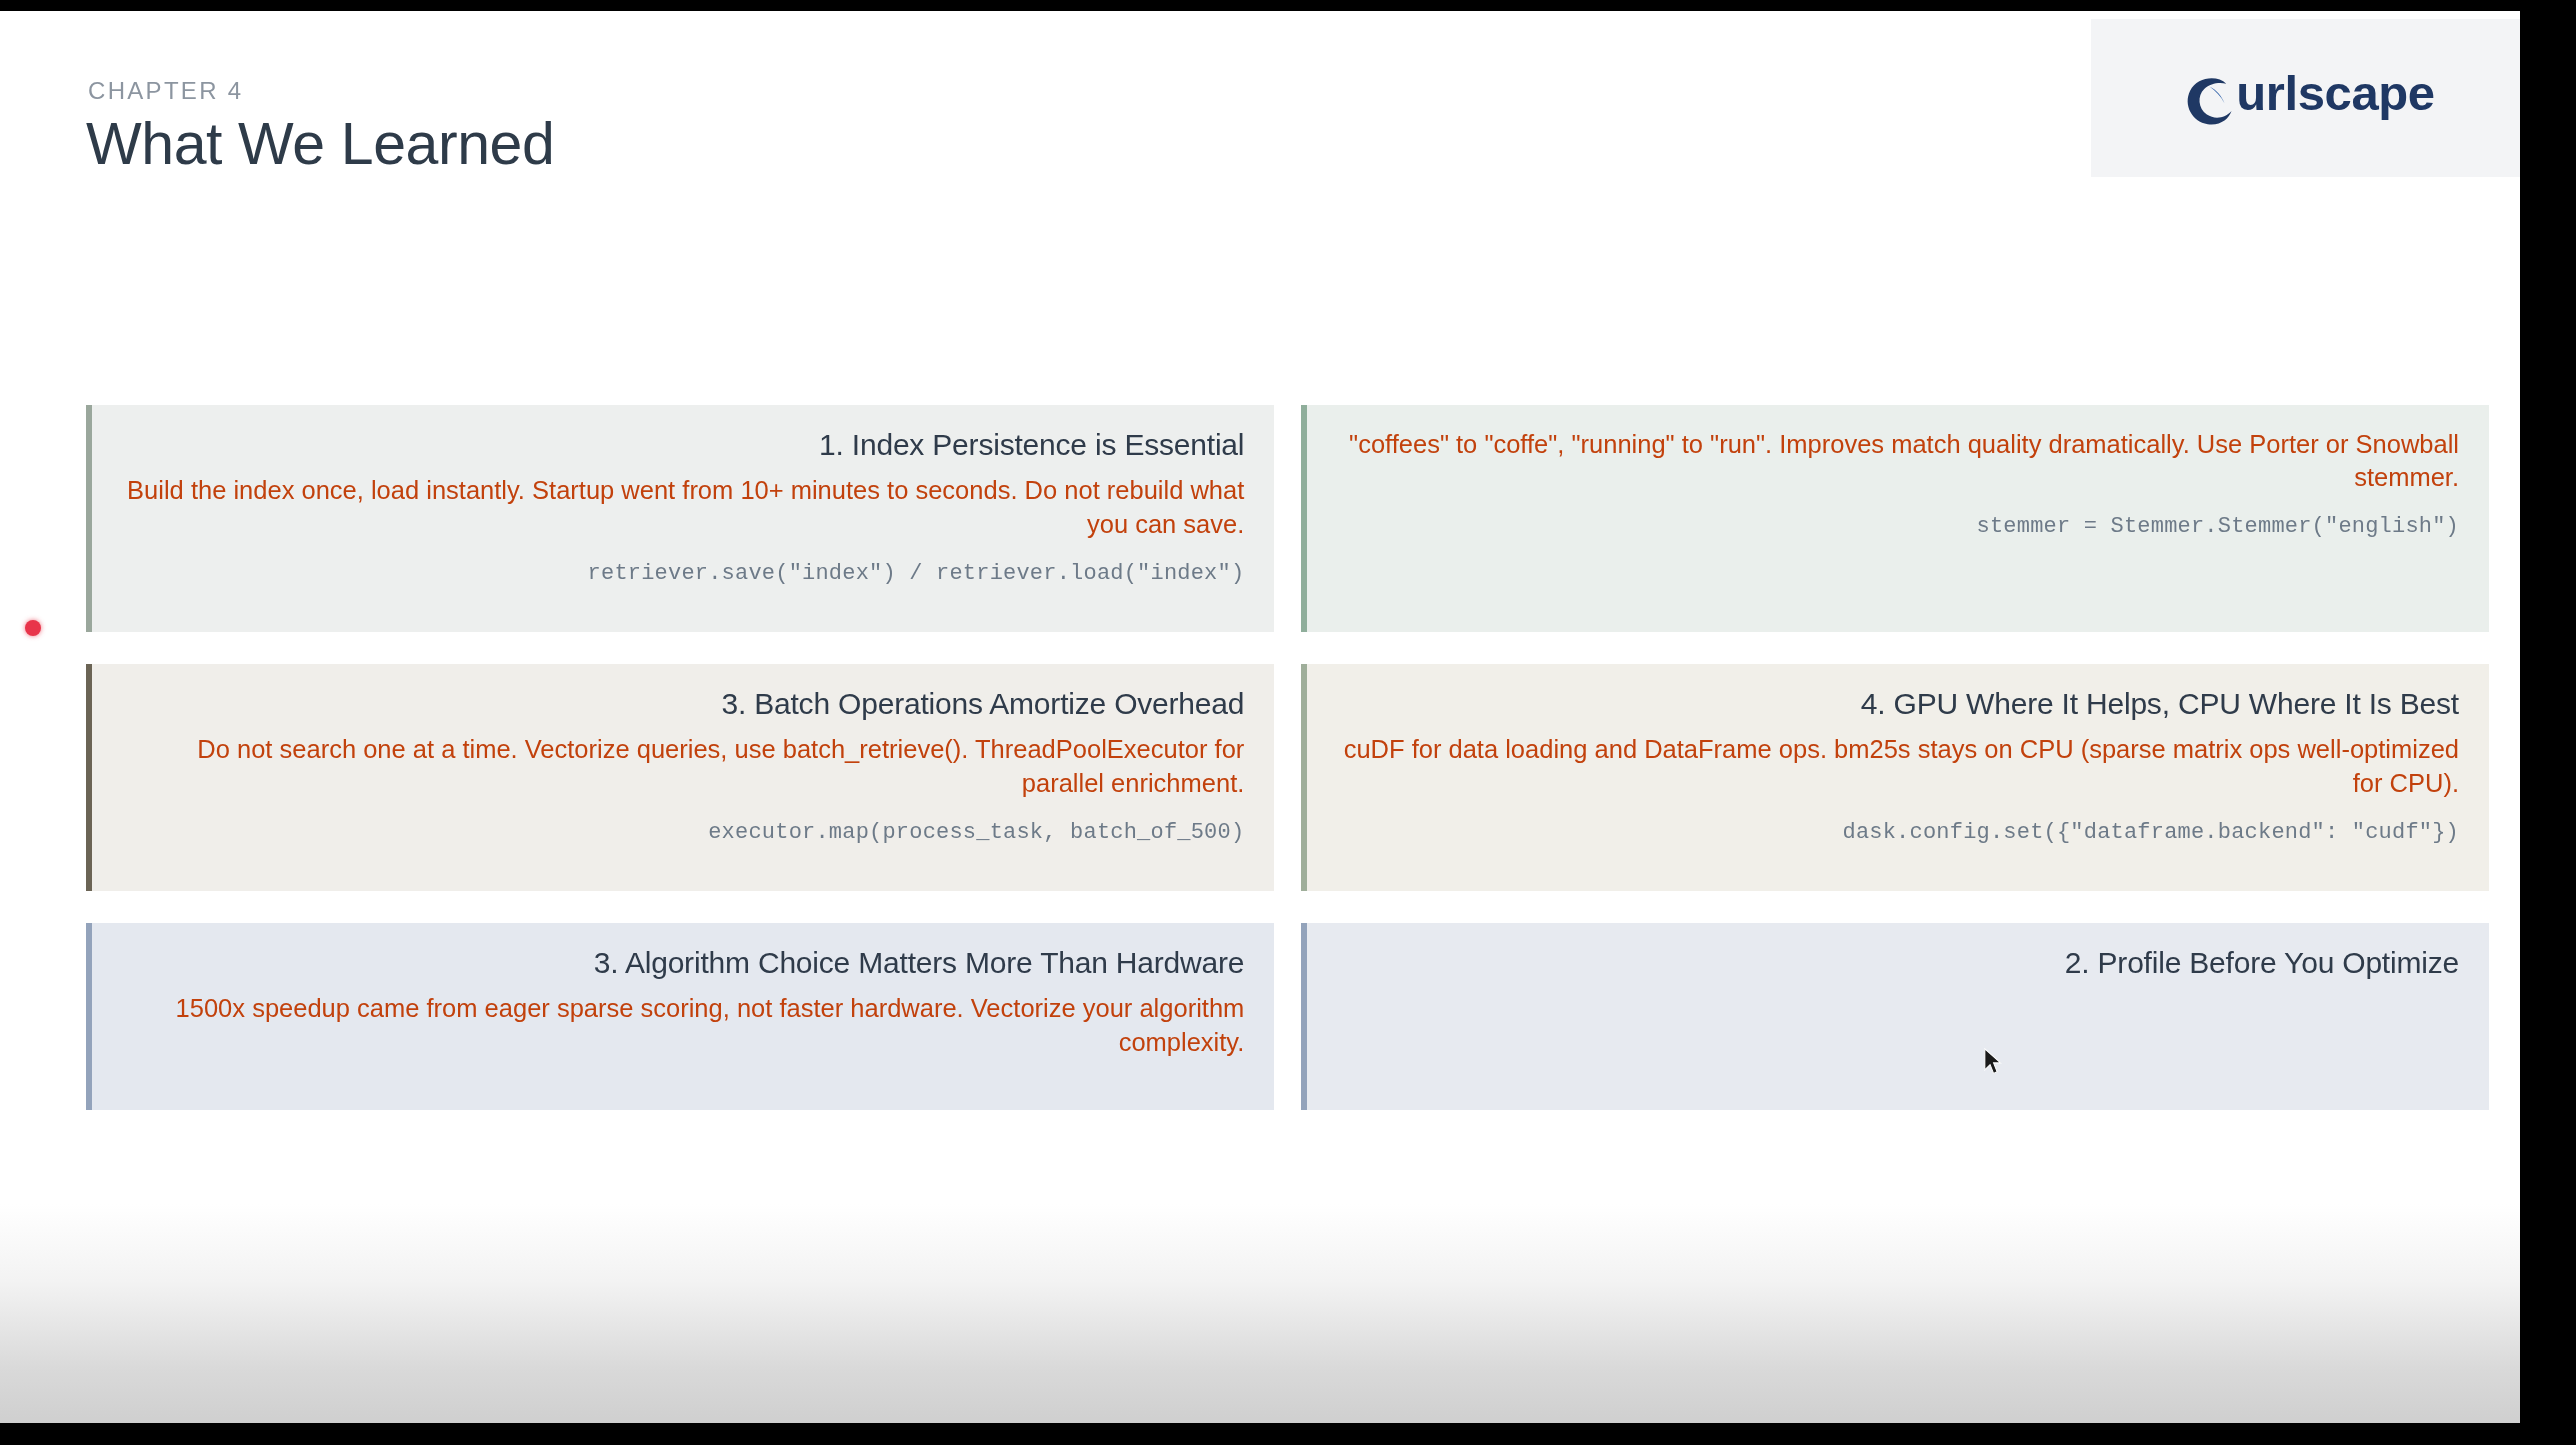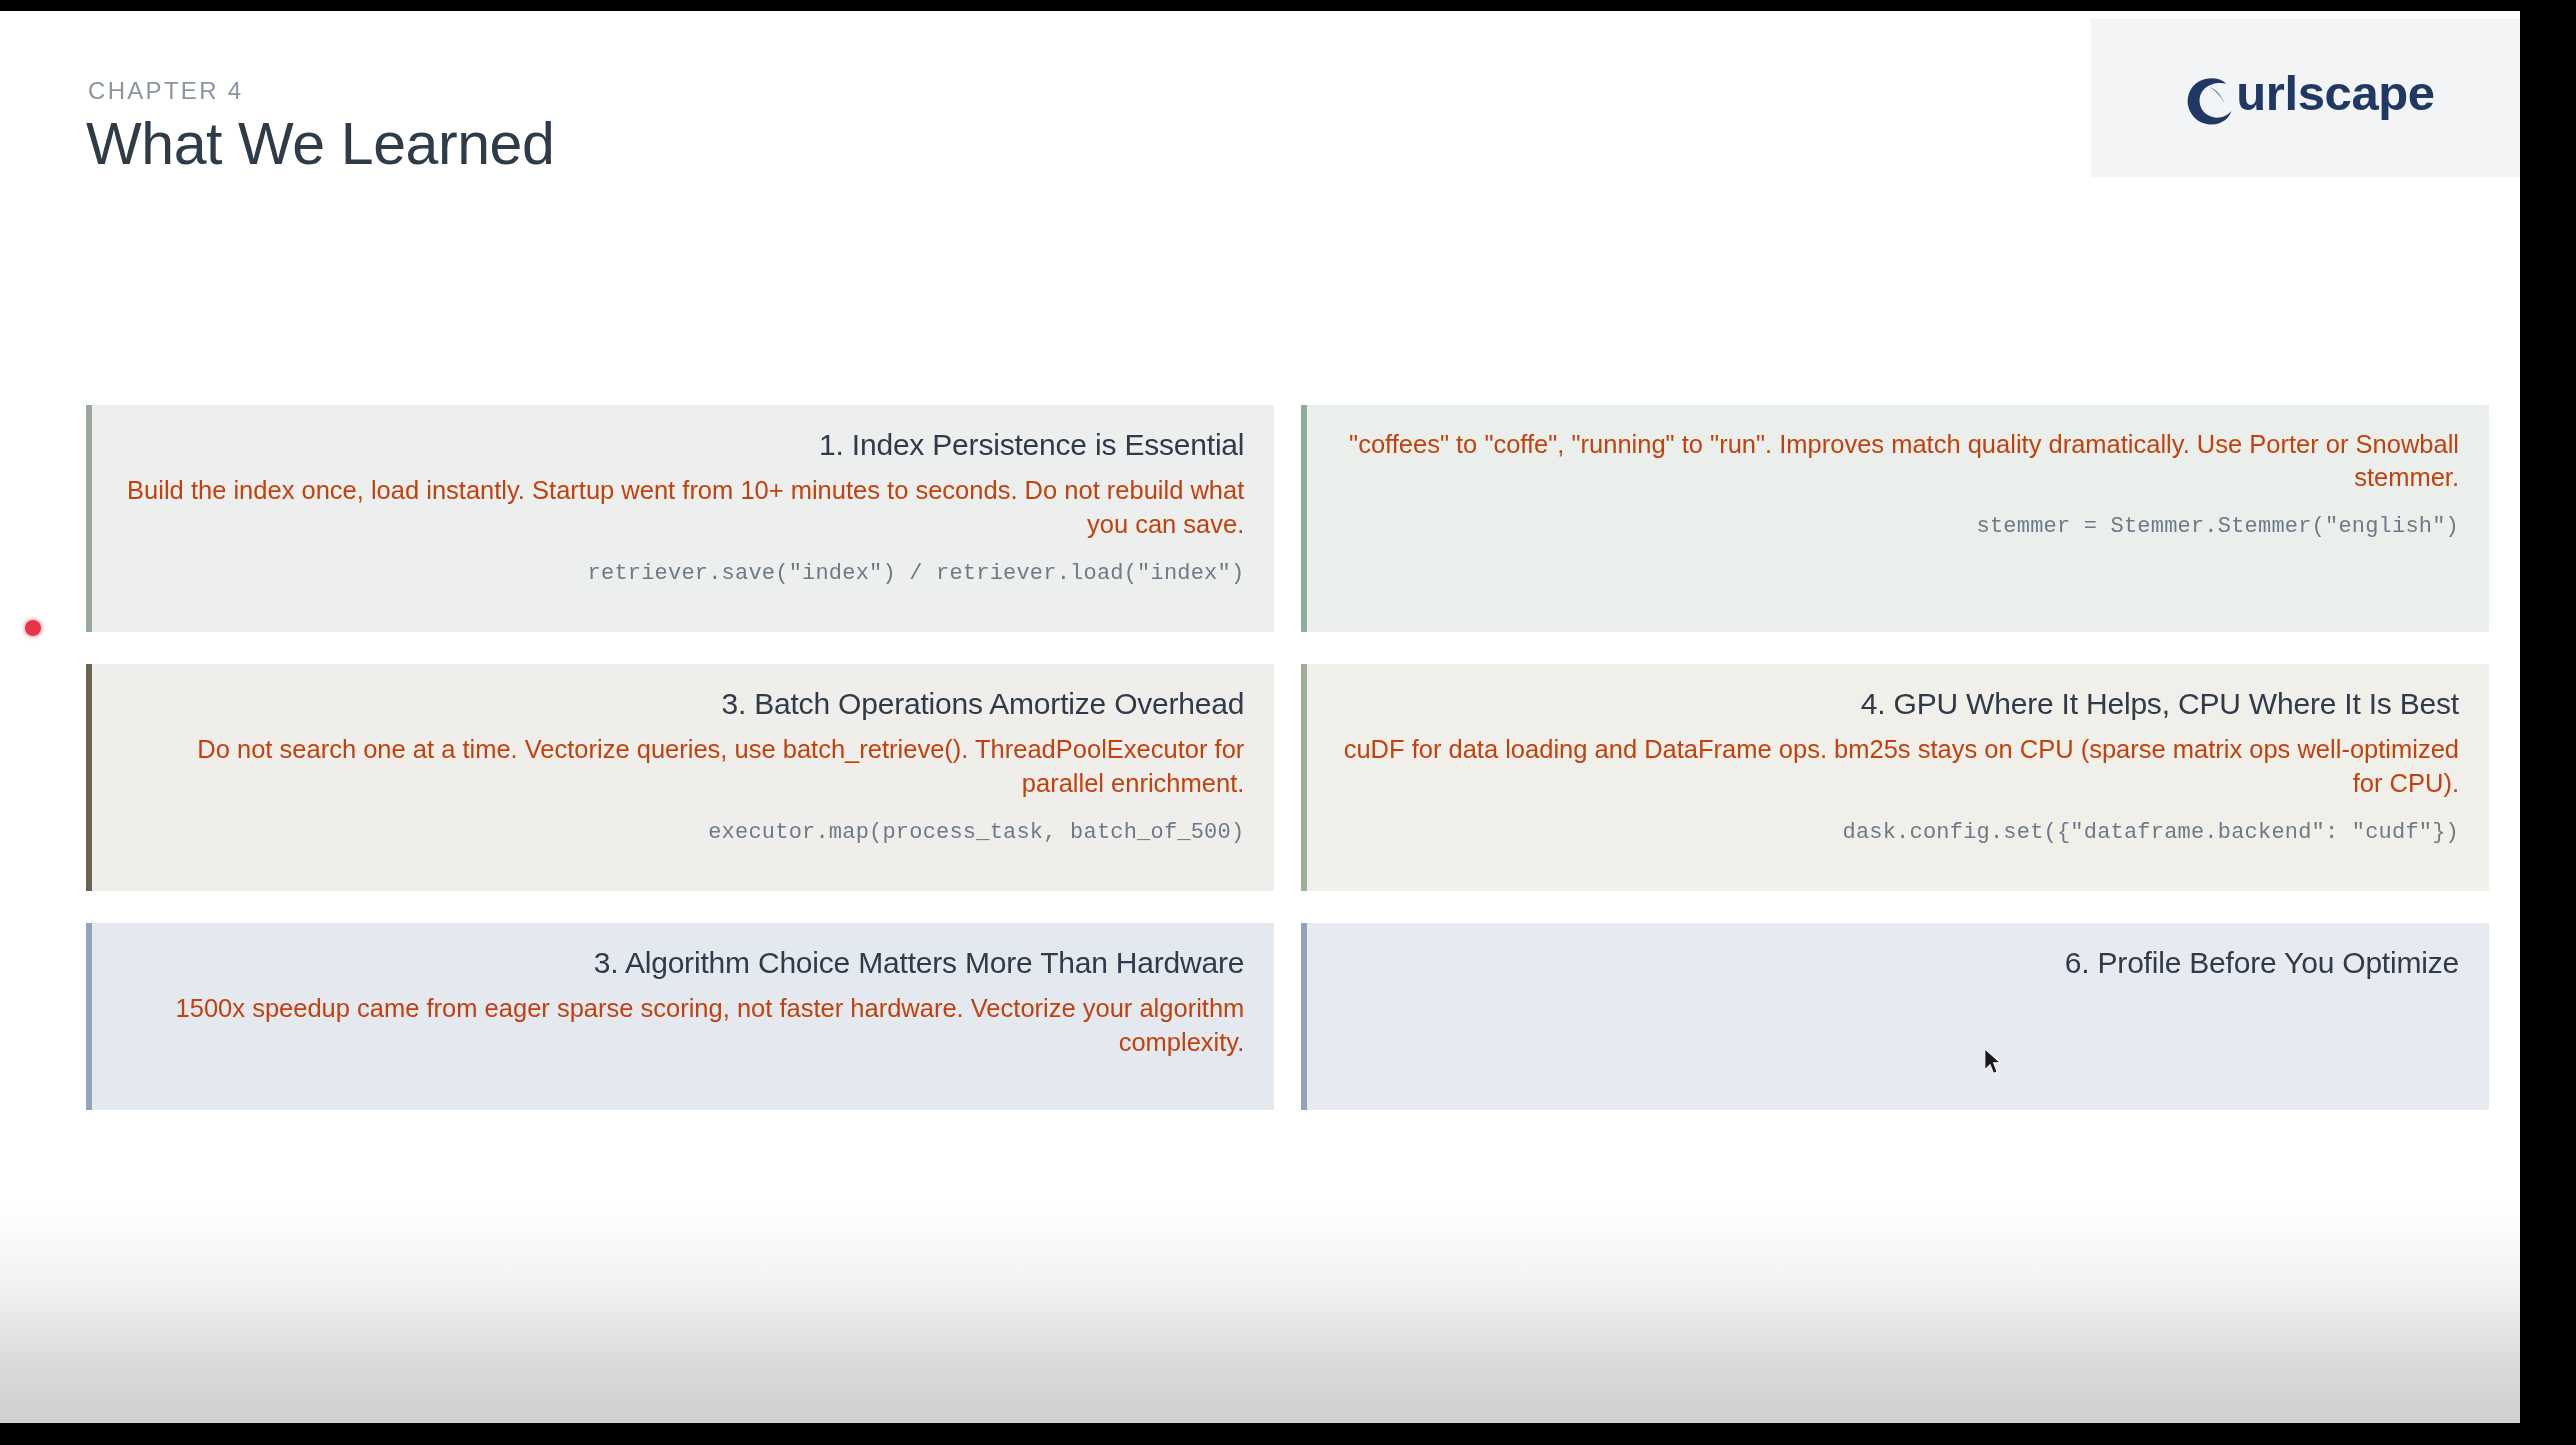--- a/index.html
+++ b/index.html
@@ -230,21 +230,21 @@
 
       <div class="card-row">
         <div class="card accent-left" style="background:#e4e8ef; min-height:187px;">
           <div style="position:absolute;left:0;top:0;bottom:0;width:6.2px;background:#93a3bb;"></div>
           <h3 class="card-title">3. Algorithm Choice Matters More Than Hardware</h3>
           <p class="card-body">1500x speedup came from eager sparse scoring, not faster hardware. Vectorize your algorithm complexity.</p>
         </div>
 
         <div class="card accent-left" style="background:#e7eaf0; min-height:187px;">
           <div style="position:absolute;left:0;top:0;bottom:0;width:6.2px;background:#93a3bb;"></div>
-          <h3 class="card-title">6. Profile Before You Optimize</h3>
+          <h3 class="card-title">2. Profile Before You Optimize</h3>
         </div>
       </div>
 
     </div>
 
     <div class="slide-bottom-fade"></div>
 
     <div class="red-dot"></div>
 
     <div class="cursor">

